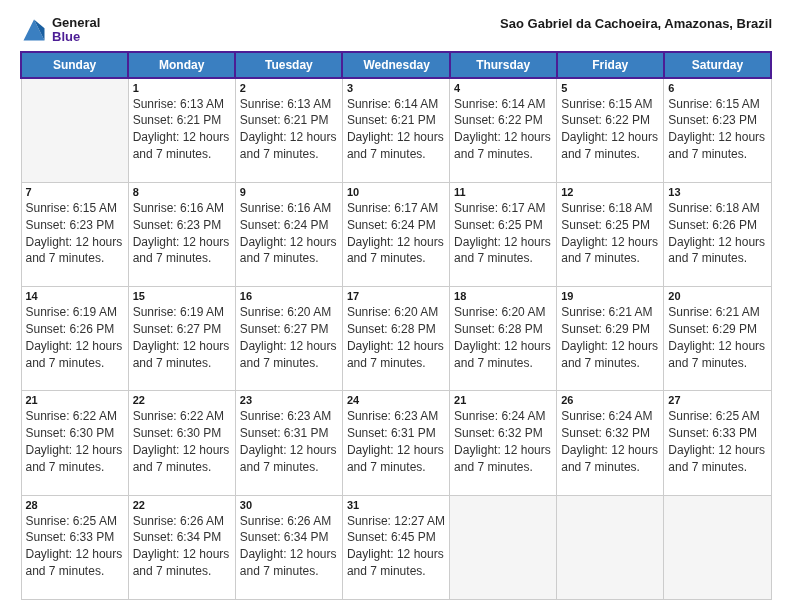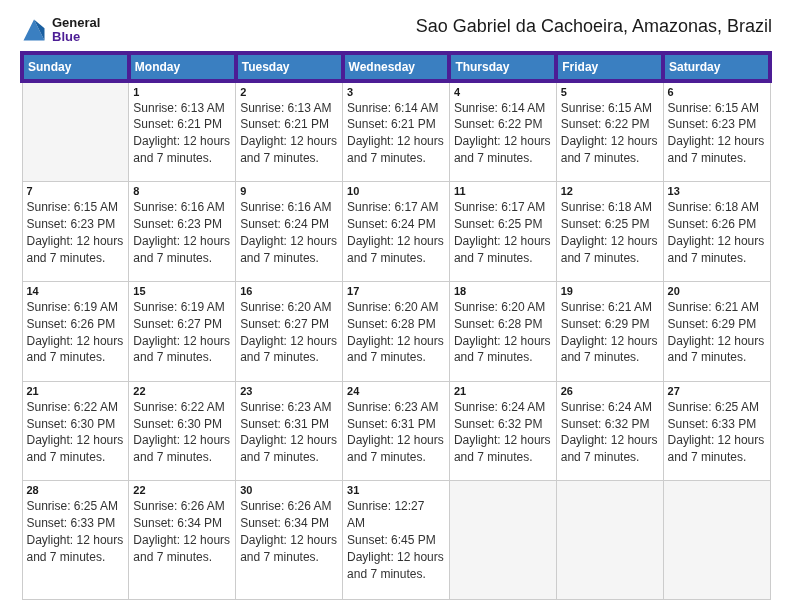--- a/index.html
+++ b/index.html
@@ -45,39 +45,39 @@
     .title-block {
       text-align: right;
     }
     .title-block h1 {
       font-size: 30px;
       font-weight: bold;
       color: #1a1a1a;
       line-height: 1.1;
     }
     .title-block h2 {
-      font-size: 18px;
-      font-weight: normal;
+      font-size: 13px;
+      font-weight: bold;
       color: #1a1a1a;
     }
     .calendar {
       flex: 1;
       border: 1px solid #ccc;
       border-collapse: collapse;
       width: 100%;
       table-layout: fixed;
     }
     .calendar th {
       background: #3a7fc1;
       color: #fff;
       font-size: 12px;
       font-weight: bold;
-      padding: 5px 4px;
-      text-align: left;
-      border: 4px solid #4c1d95;
+      padding: 5px 20px;
+      text-align: center;
+      border: 2px solid #4c1d95;
     }
     .calendar td {
       vertical-align: top;
       border: 1px solid #ccc;
       padding: 3px 4px;
       font-size: 9.5px;
       color: #333;
       background: #fff;
       height: 78px;
     }

